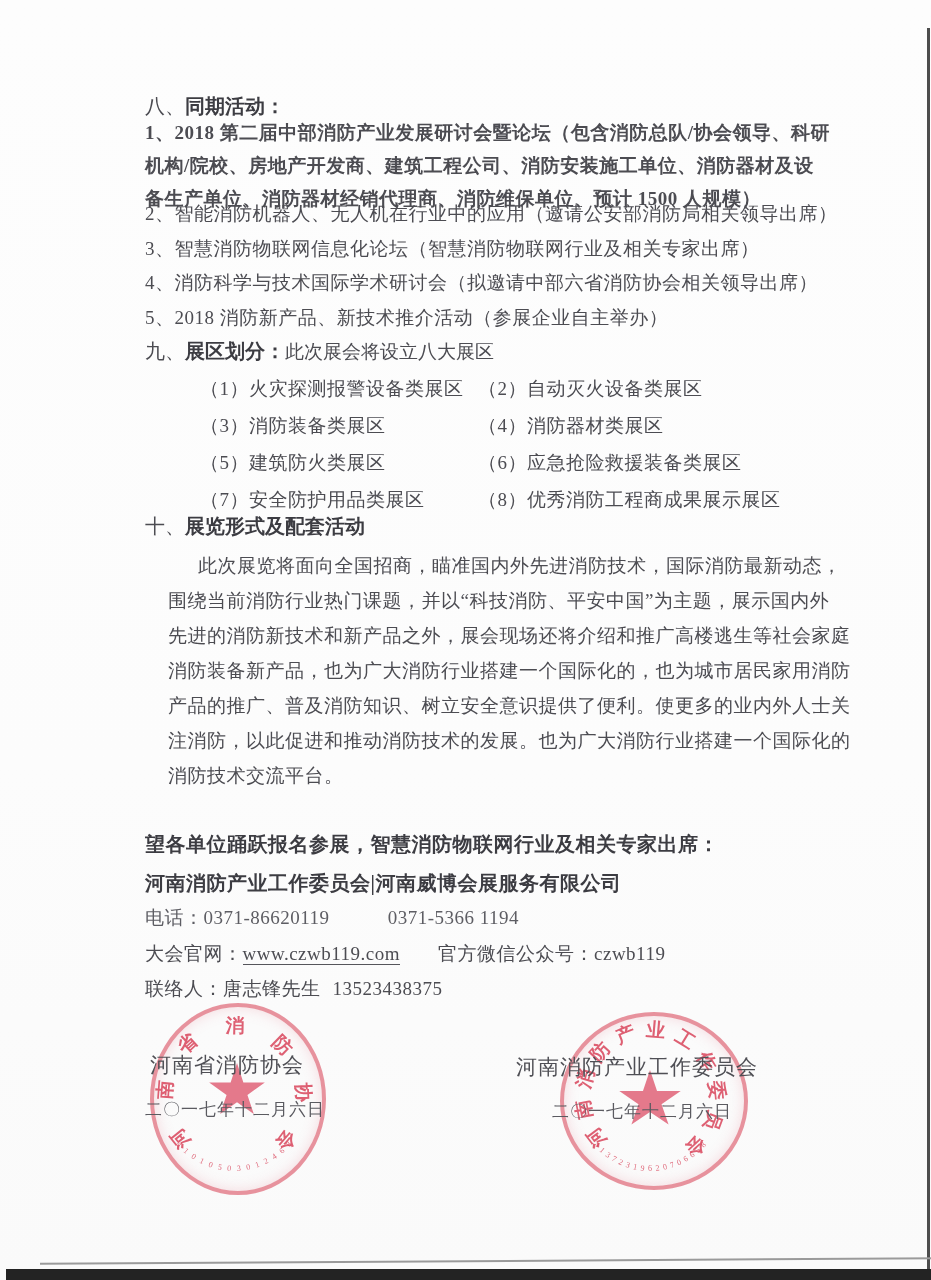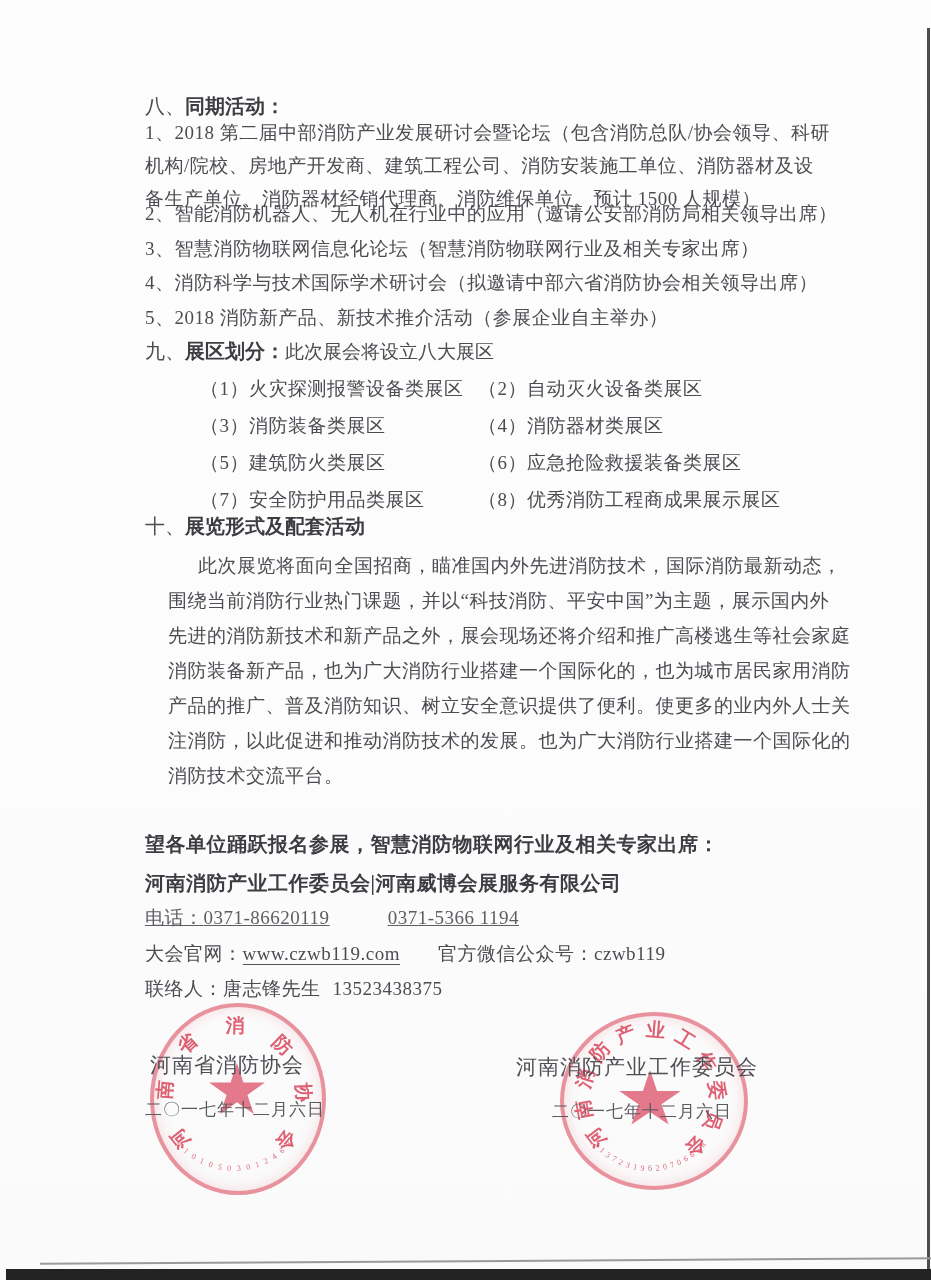--- a/index.html
+++ b/index.html
@@ -6,21 +6,21 @@
   body{width:931px;height:1280px;overflow:hidden;
        font-family:"Liberation Serif","DejaVu Serif",serif;}
   .page{position:absolute;left:0;top:0;width:931px;height:1280px;
         background:linear-gradient(180deg,#fdfdfd 0%,#fcfcfc 60%,#fafafa 100%);}
   .txt{position:absolute;color:#4c4c52;font-size:19px;letter-spacing:.5px;white-space:nowrap;}
   .bold{font-weight:700;color:#3c3c42;}
   .h{position:absolute;font-size:20px;white-space:nowrap;color:#3c3c42;}
   .h .num{font-weight:400;color:#4c4c52;}
   .h .tt{font-weight:700;}
   .h .rest{font-weight:400;color:#4c4c52;}
-  .lines div{line-height:33px;}
+  .lines div{line-height:33px;font-weight:bold;}
   .para div{line-height:35px;}
   .para div:first-child{text-indent:30px;}
   .itemlist div{line-height:34.5px;}
   .zones{position:absolute;display:grid;grid-template-columns:278px auto;}
   .zones div{line-height:37px;}
   .url{border-bottom:1.5px solid #55555b;text-align:center;}
   .gap-lg{display:inline-block;width:58px;}
   .gap-md{display:inline-block;width:38px;}
   .gap-sm{display:inline-block;width:12px;}
 
@@ -94,21 +94,21 @@
     <div>先进的消防新技术和新产品之外，展会现场还将介绍和推广高楼逃生等社会家庭</div>
     <div>消防装备新产品，也为广大消防行业搭建一个国际化的，也为城市居民家用消防</div>
     <div>产品的推广、普及消防知识、树立安全意识提供了便利。使更多的业内外人士关</div>
     <div>注消防，以此促进和推动消防技术的发展。也为广大消防行业搭建一个国际化的</div>
     <div>消防技术交流平台。</div>
   </div>
 
   <div class="txt bold" style="left:145px;top:831px;font-size:20px;">望各单位踊跃报名参展，智慧消防物联网行业及相关专家出席：</div>
   <div class="txt bold" style="left:145px;top:870px;font-size:20px;">河南消防产业工作委员会|河南威博会展服务有限公司</div>
 
-  <div class="txt" style="left:145px;top:905px;color:#5d5d63;text-decoration:underline;">
+  <div class="txt" style="left:145px;top:905px;color:#5d5d63;">
     <span>电话：</span><span>0371-86620119</span><span class="gap-lg"></span><span>0371-5366 1194</span>
   </div>
 
   <div class="txt" style="left:145px;top:941px;">
     <span>大会官网：</span><span class="url">www.czwb119.com</span><span class="gap-md"></span><span>官方微信公众号：</span><span>czwb119</span>
   </div>
 
   <div class="txt" style="left:145px;top:976px;">
     <span>联络人：</span><span>唐志锋先生</span><span class="gap-sm"></span><span>13523438375</span>
   </div>

